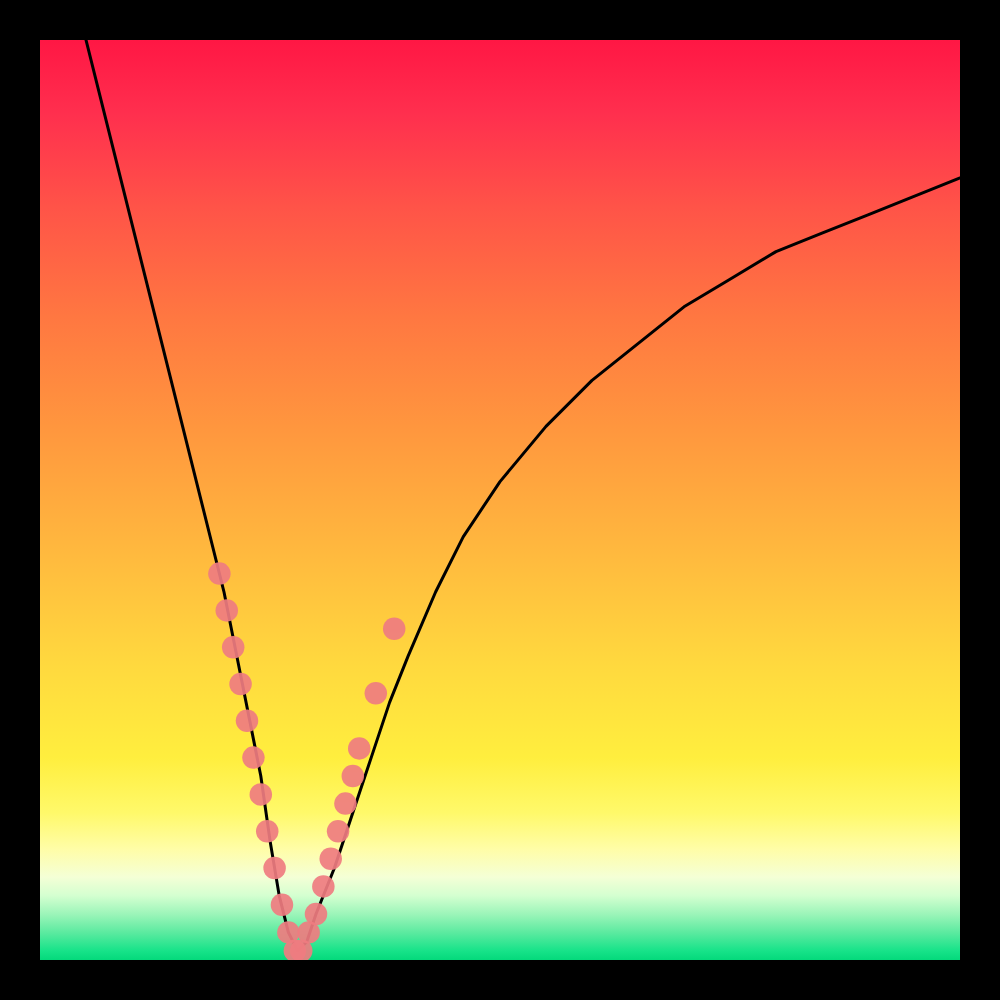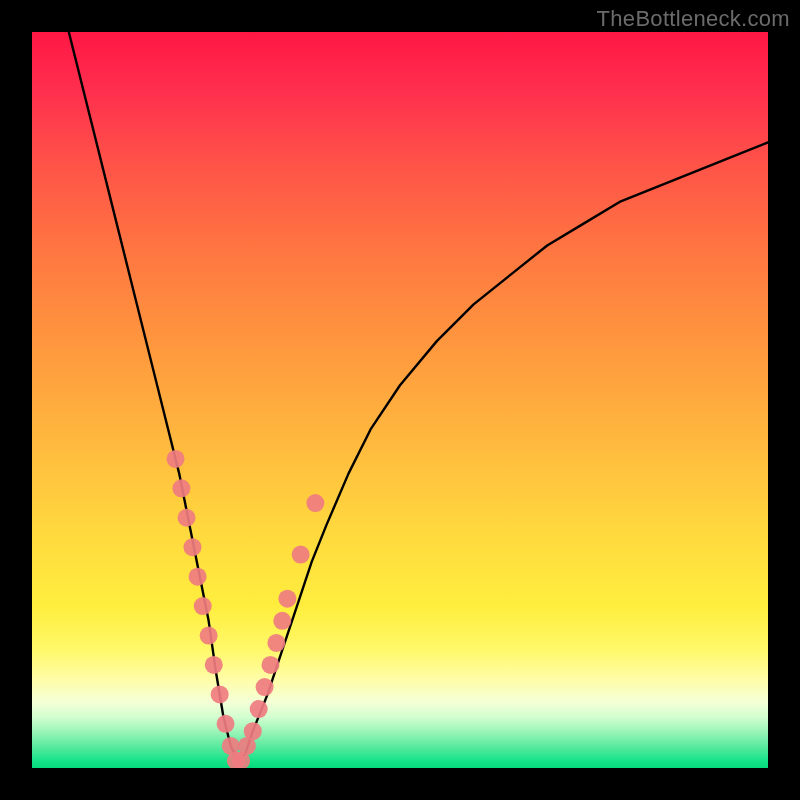--- a/index.html
+++ b/index.html
@@ -82,14 +82,13 @@
         <circle cx="226.69" cy="677.12" r="9" fill="#ef7c80" fill-opacity="0.92"></circle>
         <circle cx="232.58" cy="655.04" r="9" fill="#ef7c80" fill-opacity="0.92"></circle>
         <circle cx="238.46" cy="632.96" r="9" fill="#ef7c80" fill-opacity="0.92"></circle>
         <circle cx="244.35" cy="610.88" r="9" fill="#ef7c80" fill-opacity="0.92"></circle>
         <circle cx="250.24" cy="588.80" r="9" fill="#ef7c80" fill-opacity="0.92"></circle>
         <circle cx="255.39" cy="566.72" r="9" fill="#ef7c80" fill-opacity="0.92"></circle>
         <circle cx="268.64" cy="522.56" r="9" fill="#ef7c80" fill-opacity="0.92"></circle>
         <circle cx="283.36" cy="471.04" r="9" fill="#ef7c80" fill-opacity="0.92"></circle>
       </svg>
   </div>
-  <div class="watermark">TheBottleneck.com</div>
 </div>
 
 </body></html>

